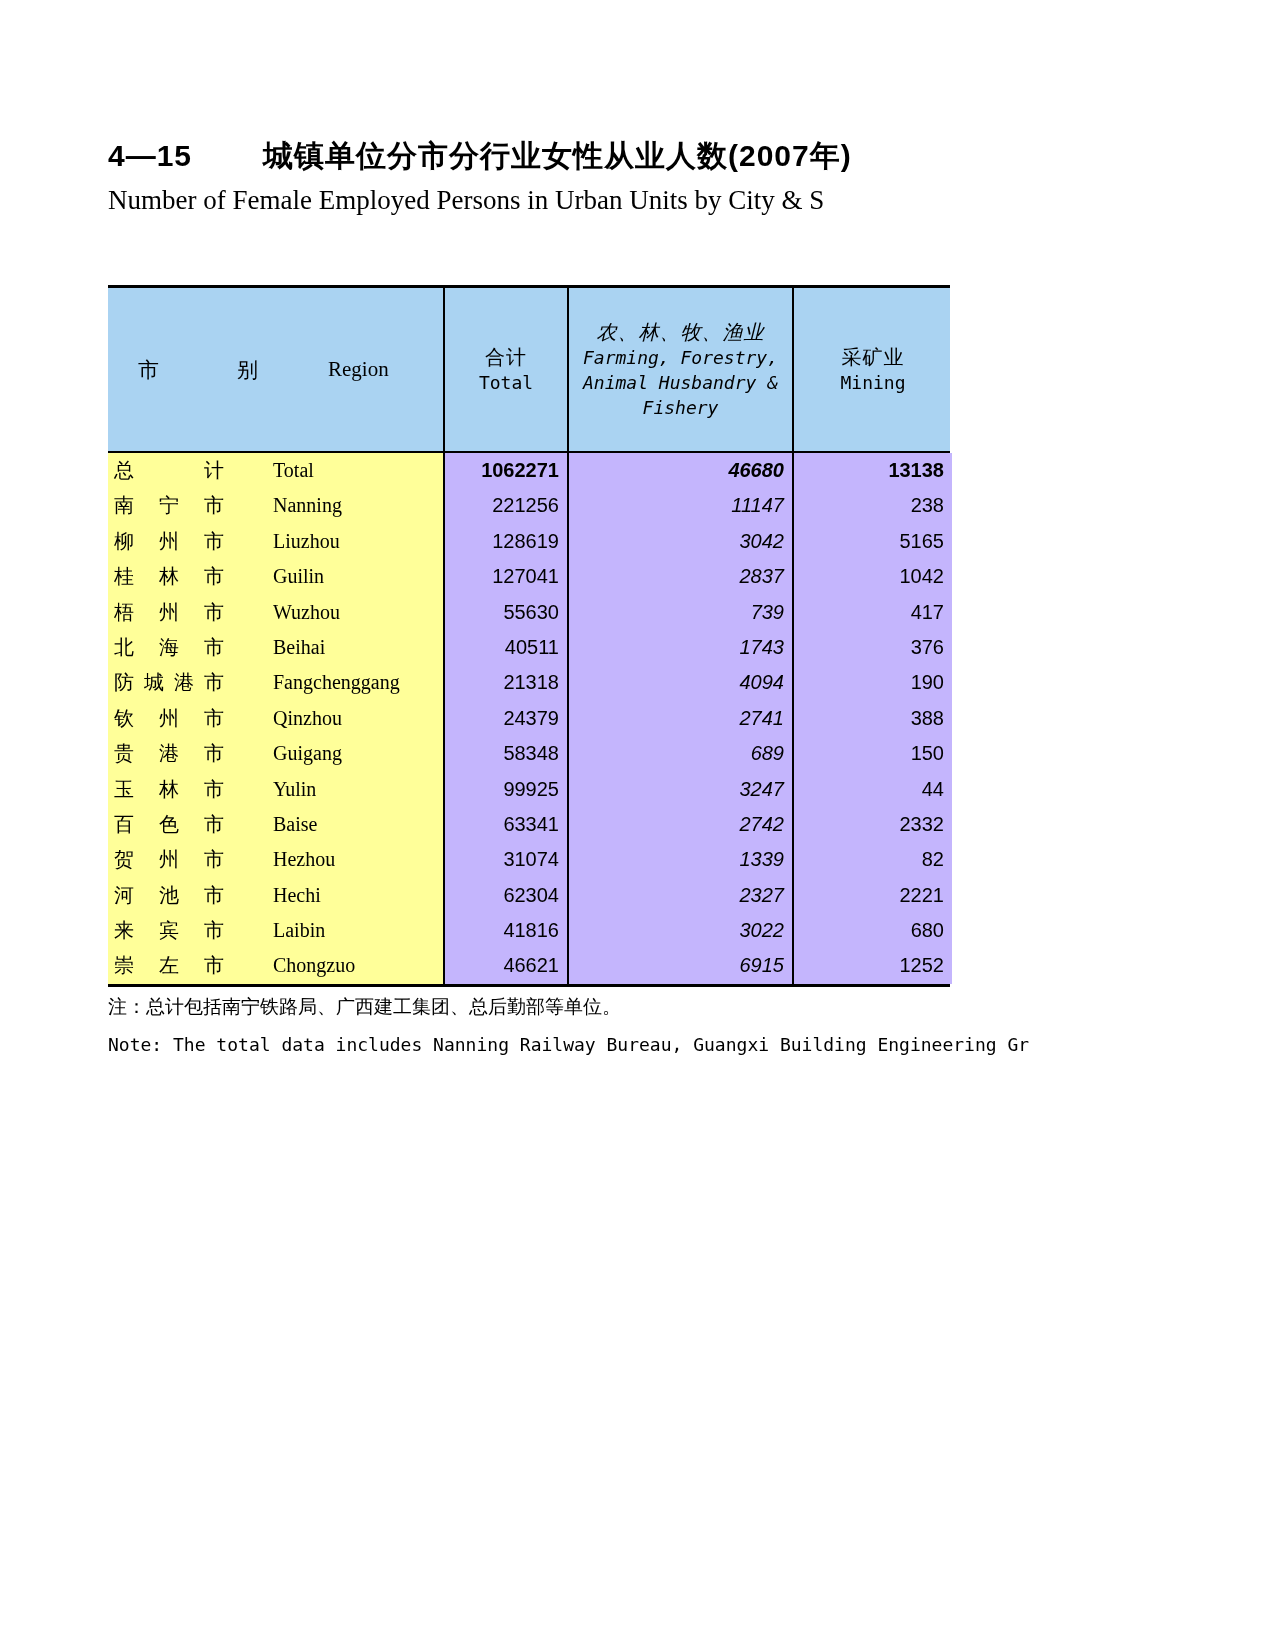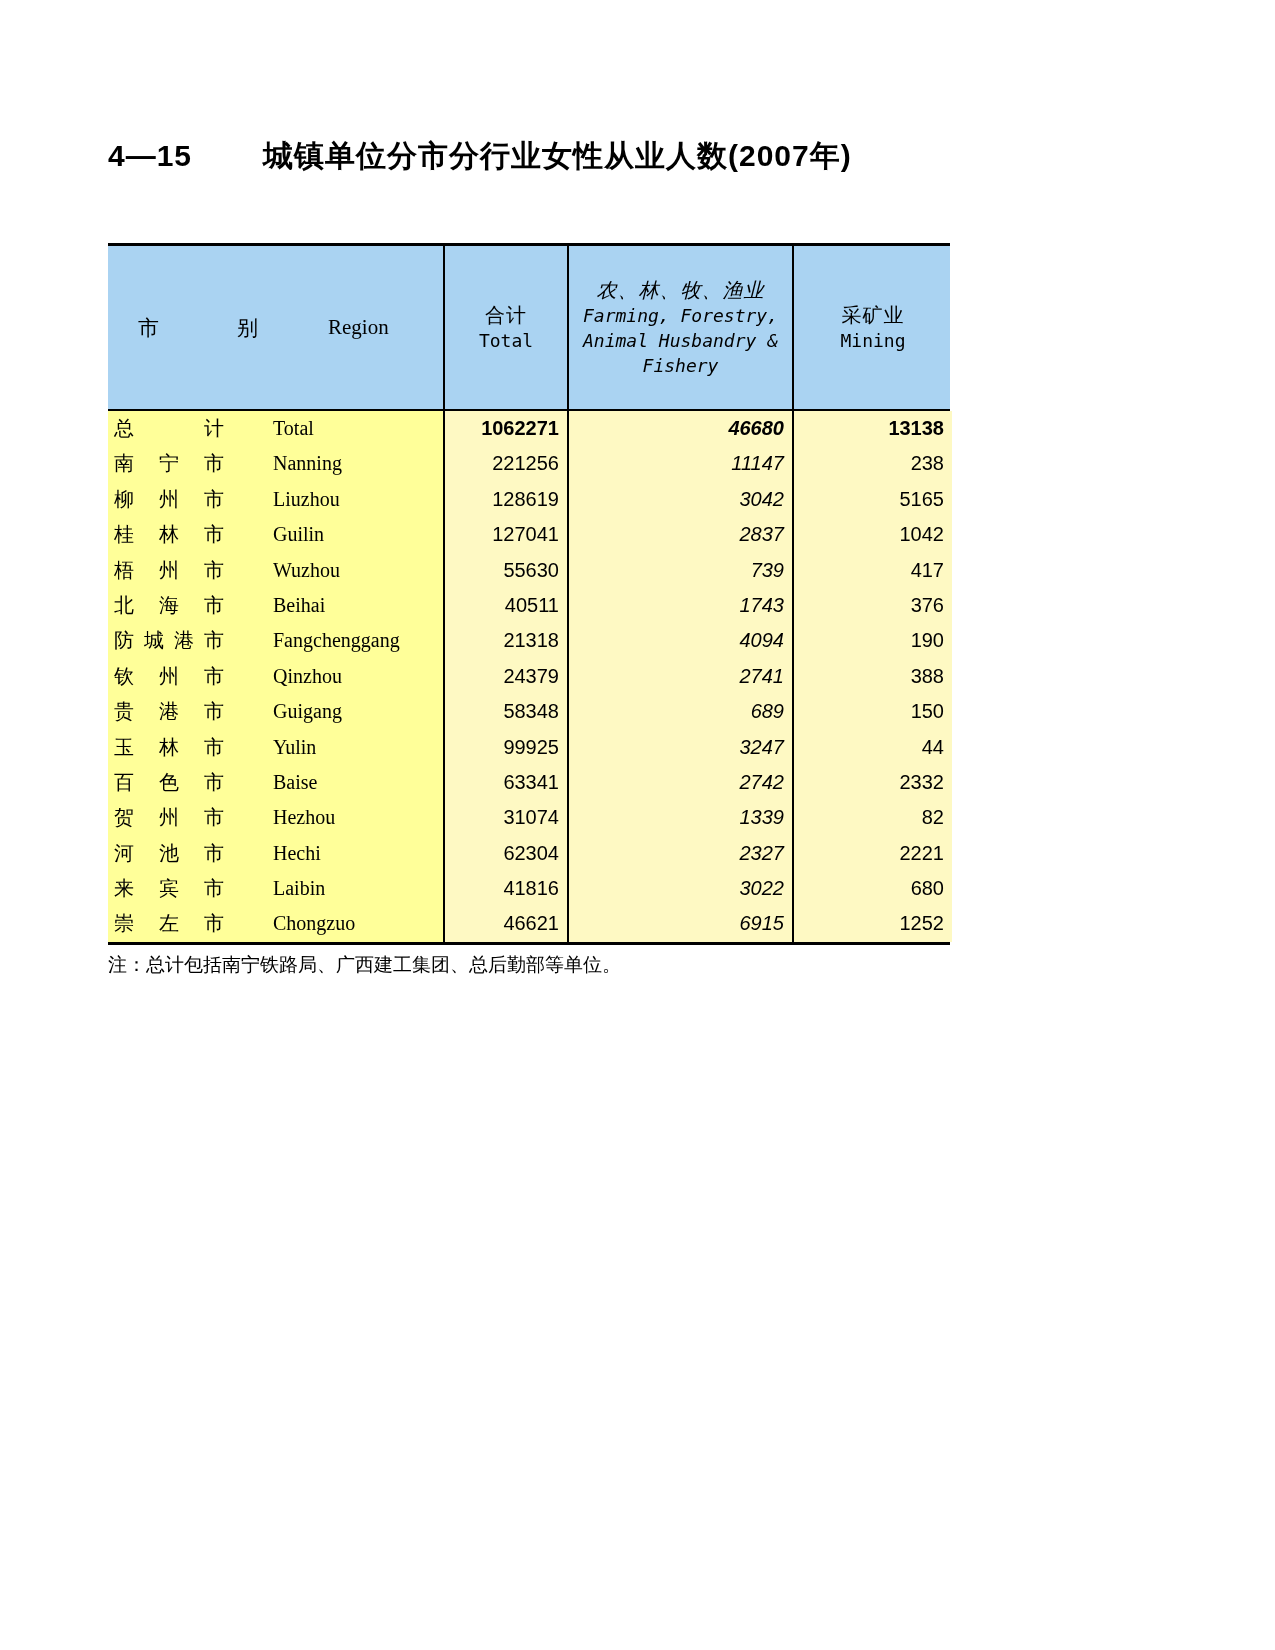--- a/index.html
+++ b/index.html
@@ -116,21 +116,21 @@
     font-family:"Liberation Serif",serif;
     font-size:20px;
     white-space:nowrap;
   }
   .num{
     text-align:right;
     padding-right:8px;
     font-size:20px;
     line-height:34px;
     font-family:"Liberation Sans",sans-serif;
-    background:#fef9c3;
+    background:#c4b5fd;
   }
   .trow.bold .num{font-weight:bold;}
   
   .note-zh{
     margin-top:6px;
     font-size:19px;
     line-height:28px;
     white-space:nowrap;
   }
   .note-en{
@@ -143,20 +143,21 @@
 </style>
 </head>
 <body>
 
 <div class="content">
 
   <header>
     <div class="title-line">
       <span class="table-no">4—15</span><span class="title-zh">城镇单位分市分行业女性从业人数(2007年)</span>
     </div>
+    <div class="title-en">Number of Female Employed Persons in Urban Units by City &amp; S</div>
   </header>
 
   <div class="table">
 
     <div class="thead">
       <div class="cell col-region region-h">
         <span class="zh-just">
             <span>市</span>
             <span>别</span>
           </span>
@@ -386,14 +387,15 @@
     </div>
     <div class="cell col-total num">46621</div>
     <div class="cell col-farming num">6915</div>
     <div class="cell col-mining num">1252</div>
   </div>
 </div>
 
   </div>
 
   <div class="note-zh">注：总计包括南宁铁路局、广西建工集团、总后勤部等单位。</div>
+  <div class="note-en">Note: The total data includes Nanning Railway Bureau, Guangxi Building Engineering Gr</div>
 
 </div>
 
 </body></html>

